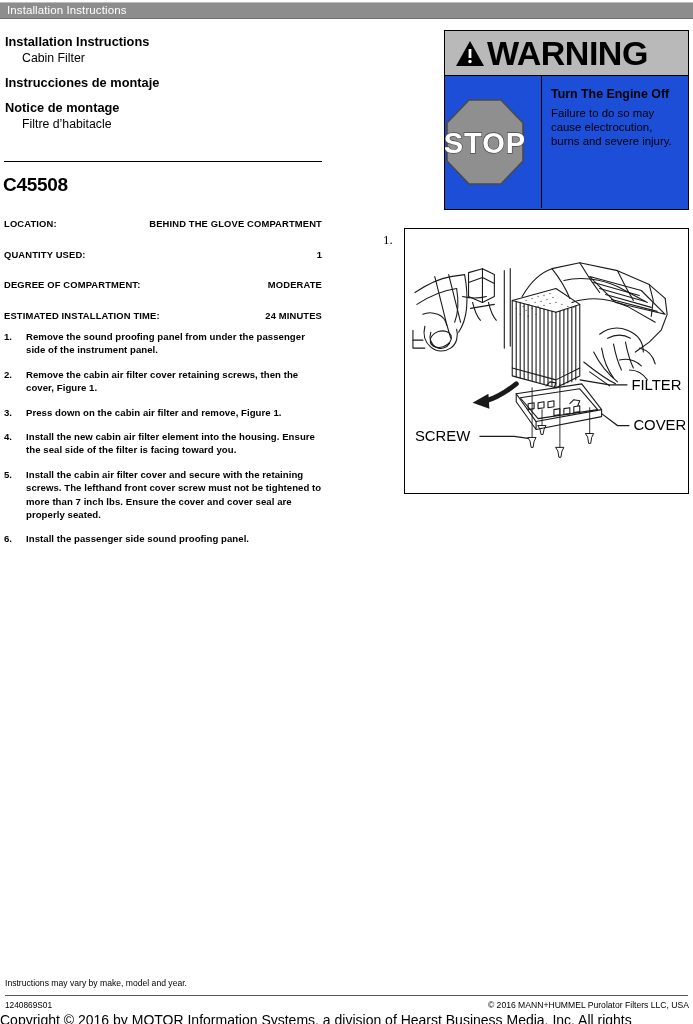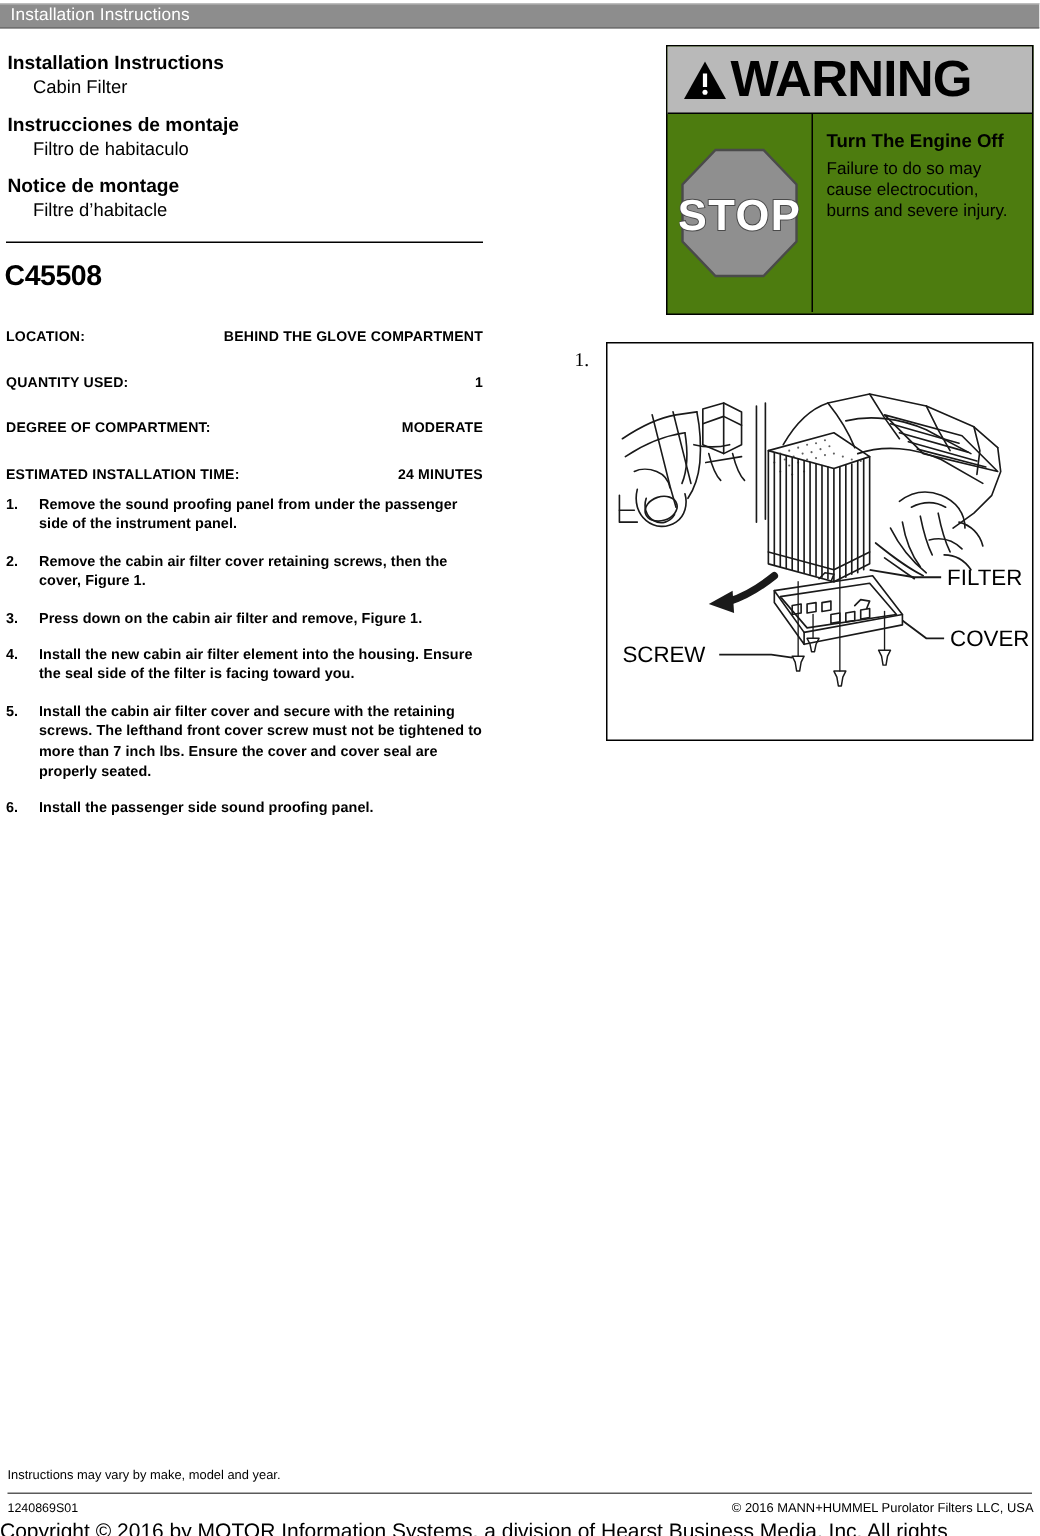--- a/index.html
+++ b/index.html
@@ -55,41 +55,41 @@
 
   
   .steps{position:absolute;left:4px;top:330px;width:320px;}
   .step{display:flex;margin-bottom:11px;}
   .step .num{width:22px;flex:0 0 22px;font-size:9.6px;font-weight:bold;line-height:13.4px;}
   .step .txt{font-size:9.6px;font-weight:bold;line-height:13.4px;letter-spacing:.05px;}
 
   
   .warnbox{
     position:absolute;left:444px;top:30px;width:245px;height:180px;
-    border:1.6px solid #000;box-sizing:border-box;background:#4d7c0f;
+    border:1.6px solid #000;box-sizing:border-box;background:#1d4ed8;
   }
   .warnhead{
     position:relative;height:45px;width:100%;
     background:#b9b9b9;
     border-bottom:1.6px solid #000;
     box-sizing:border-box;
     display:flex;align-items:center;
   }
   .warn-tri{
     margin-left:10px;width:30px;height:27px;position:relative;flex:0 0 30px;
   }
   .warn-word{
     font-size:34px;font-weight:bold;letter-spacing:-.5px;line-height:34px;
     margin-left:2px;
   }
   .warnbody{display:flex;height:132px;}
   .warn-left{
     width:97px;flex:0 0 97px;
     border-right:1.4px solid #000;
-    display:flex;align-items:center;justify-content:center;
+    display:flex;align-items:center;
     box-sizing:border-box;
   }
   .warn-right{padding:11px 6px 0 9px;box-sizing:border-box;}
   .warn-title{font-size:12.4px;font-weight:bold;margin-bottom:5px;}
   .warn-text{font-size:11.4px;line-height:14px;}
 
   
   .fignum{
     position:absolute;left:383px;top:232px;
     font-family:"Liberation Serif", serif;font-size:13px;
@@ -120,21 +120,20 @@
 
   <div class="titlebar">
     <span class="titlebar-label">Installation Instructions</span>
   </div>
 
   <div class="lead">
     <div class="big">Installation Instructions</div>
     <div class="sub">Cabin Filter</div>
     <div class="gap"></div>
     <div class="big">Instrucciones de montaje</div>
-    <div class="sub">Filtro de habitaculo</div>
     <div class="gap"></div>
     <div class="big">Notice de montage</div>
     <div class="sub">Filtre d’habitacle</div>
   </div>
 
   <div class="rule"></div>
 
   <div class="partno">C45508</div>
 
   <div class="specs">

